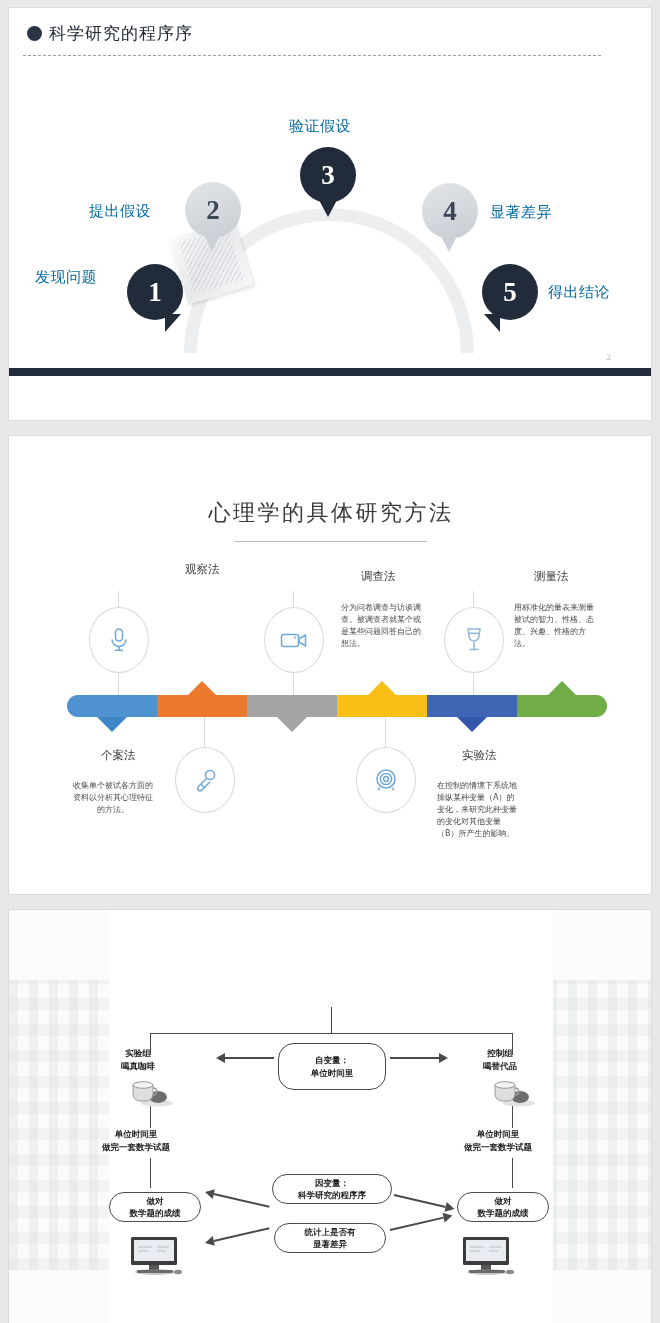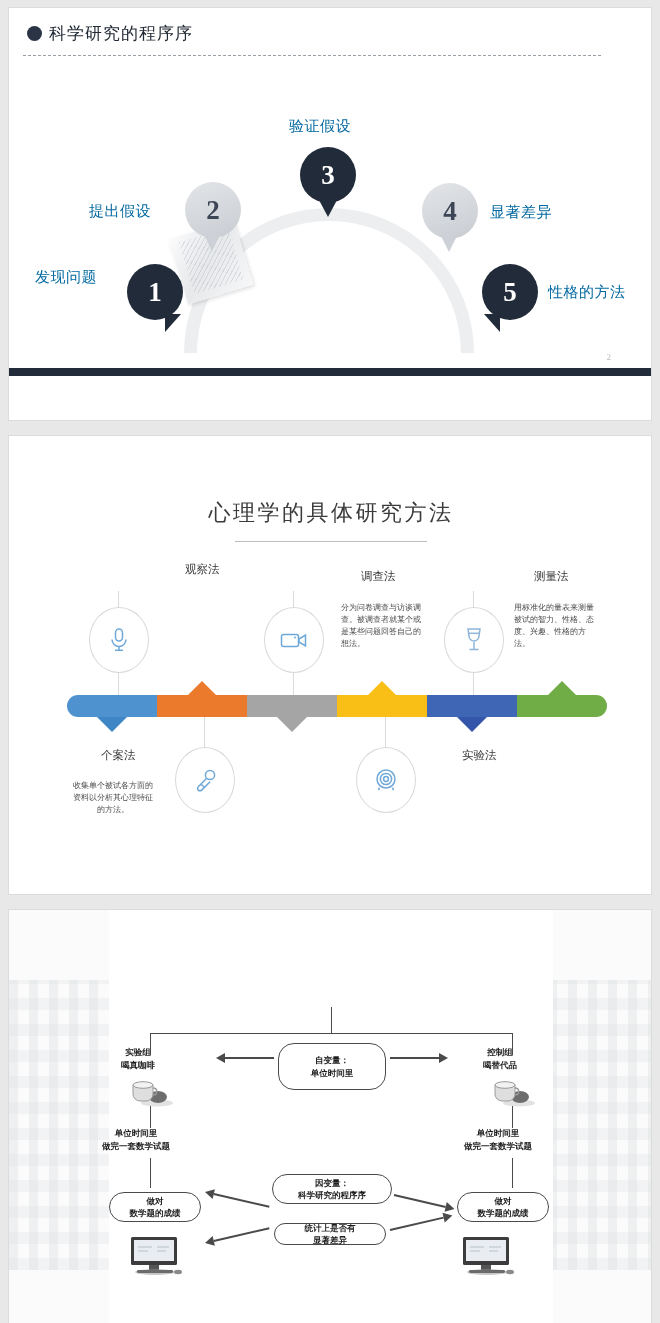--- a/index.html
+++ b/index.html
@@ -130,21 +130,21 @@
   .node{
     position:absolute;box-sizing:border-box;
     border:1.3px solid #4a4a4a;border-radius:16px;background:#ffffff;
     display:flex;flex-direction:column;align-items:center;justify-content:center;
     font-size:8.5px;line-height:1.45;color:#1d1d1d;text-align:center;
     font-family:"DejaVu Sans","Liberation Sans",sans-serif;font-weight:700;
   }
   .plain{
     position:absolute;text-align:center;font-size:8.5px;line-height:1.5;
     color:#1d1d1d;font-weight:700;white-space:nowrap;
-    font-family:Liberation Mono, monospace;
+    font-family:Liberation Sans, sans-serif;
   }
   .ln{position:absolute;background:#4a4a4a;}
   .ln.h{height:1.2px;}
   .ln.v{width:1.2px;}
   .arrow{position:absolute;height:10px;display:flex;align-items:center;}
   .arrow .shaft{height:1.2px;background:#4a4a4a;flex:1;}
   .arrow .head-l{width:0;height:0;border-top:5px solid transparent;border-bottom:5px solid transparent;border-right:9px solid #4a4a4a;}
   .arrow .head-r{width:0;height:0;border-top:5px solid transparent;border-bottom:5px solid transparent;border-left:9px solid #4a4a4a;}
   .cup{position:absolute;width:46px;height:30px;}
   .monitor{position:absolute;width:54px;height:42px;}
@@ -188,21 +188,21 @@
 
       <div class="pin bcg" style="left:413px;top:120px;">
         <div class="bub grey">4</div>
         <div class="tail"></div>
         <div class="cap" style="left:68px;top:20px;">显著差异</div>
       </div>
 
       <div class="pin tl" style="left:473px;top:201px;">
         <div class="bub dark">5</div>
         <div class="tail"></div>
-        <div class="cap" style="left:66px;top:19px;">性格的方法</div>
+        <div class="cap" style="left:66px;top:19px;">得出结论</div>
       </div>
     </div>
 
     <div class="s1-pagenum">2</div>
     <div class="s1-footbar"></div>
   </div>
 
   <div class="slide-gap"></div>
 
   <div class="slide" id="slide2">
@@ -280,20 +280,21 @@
 
     <div class="s2-h" style="left:176px;top:126px;">观察法</div>
     <div class="s2-h" style="left:352px;top:133px;">调查法</div>
     <div class="s2-h" style="left:525px;top:133px;">测量法</div>
     <div class="s2-h" style="left:92px;top:312px;">个案法</div>
     <div class="s2-h" style="left:453px;top:312px;">实验法</div>
 
     <div class="s2-p" style="left:332px;top:166px;">分为问卷调查与访谈调查。被调查者就某个或是某些问题回答自己的想法。</div>
     <div class="s2-p" style="left:505px;top:166px;">用标准化的量表来测量被试的智力、性格、态度、兴趣、性格的方法。</div>
     <div class="s2-p" style="left:62px;top:344px;text-align:center;">收集单个被试各方面的资料以分析其心理特征的方法。</div>
+    <div class="s2-p" style="left:428px;top:344px;">在控制的情境下系统地操纵某种变量（A）的变化，来研究此种变量的变化对其他变量（B）所产生的影响。</div>
   </div>
 
   <div class="slide-gap"></div>
 
   <div class="slide" id="slide3">
     <div class="s3-canvas">
       <div class="s3-wm l"></div>
       <div class="s3-wm r"></div>
       <div class="s3-plate"></div>
 
@@ -372,21 +373,21 @@
 
       <div class="arrow" style="left:196px;top:277px;width:66px;transform:rotate(13deg);transform-origin:left center;">
         <span class="head-l"></span>
         <span class="shaft"></span>
       </div>
       <div class="arrow" style="left:385px;top:280px;width:62px;transform:rotate(13deg);transform-origin:left center;">
         <span class="shaft"></span>
         <span class="head-r"></span>
       </div>
 
-      <div class="node" style="left:265px;top:313px;width:112px;height:22px;">
+      <div class="node" style="left:265px;top:313px;width:112px;height:30px;">
         <span>统计上是否有</span>
         <span>显著差异</span>
       </div>
 
       <div class="arrow" style="left:196px;top:328px;width:66px;transform:rotate(-13deg);transform-origin:left center;">
         <span class="head-l"></span>
         <span class="shaft"></span>
       </div>
       <div class="arrow" style="left:381px;top:315px;width:64px;transform:rotate(-13deg);transform-origin:left center;">
         <span class="shaft"></span>

